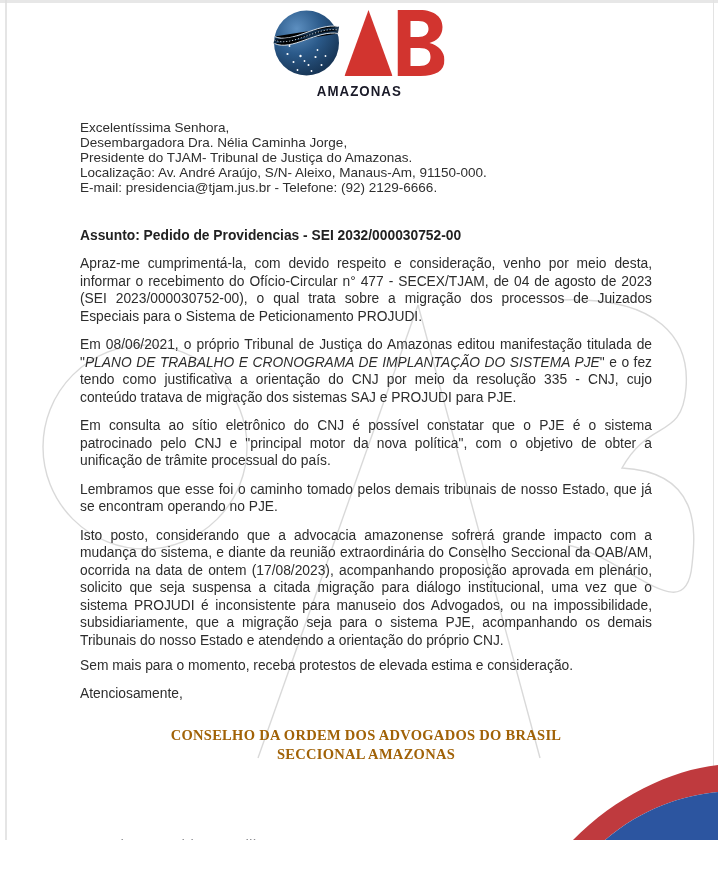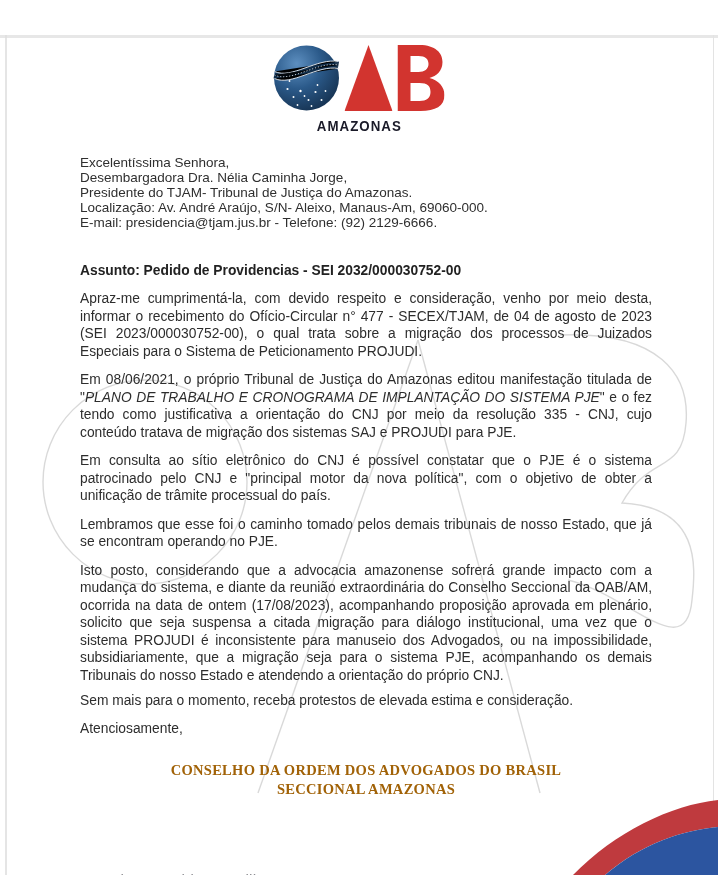--- a/index.html
+++ b/index.html
@@ -1,18 +1,18 @@
 <!DOCTYPE html>
 <html><head>
 <meta charset="utf-8">
 <style>
   html,body{margin:0;padding:0;background:#ffffff;}
   .page{
     position:relative;width:718px;height:840px;background:#ffffff;
-    overflow:hidden;font-family:"Liberation Sans",sans-serif;color:#2e2e2e;margin-top:35px;
+    overflow:hidden;font-family:"Liberation Sans",sans-serif;color:#2e2e2e;
   }
   
   .scan-top{position:absolute;top:0;left:0;right:0;height:3px;background:#e7e7e7;}
   .scan-left{position:absolute;top:0;bottom:0;left:5px;width:2px;background:#dedede;opacity:.8;}
   .scan-right{position:absolute;top:0;bottom:0;right:4px;width:1px;background:#e3e3e3;}
   
   .watermark{position:absolute;top:0;left:0;z-index:0;pointer-events:none;}
   
   .logo{position:absolute;top:10px;left:50%;transform:translateX(-50%);z-index:2;
         display:flex;flex-direction:column;align-items:center;}
@@ -97,21 +97,21 @@
       </svg>
     </div>
     <div class="logo-region">AMAZONAS</div>
   </header>
 
   <main class="letter">
     <div class="recipient">
       <div>Excelentíssima Senhora,</div>
       <div>Desembargadora Dra. Nélia Caminha Jorge,</div>
       <div>Presidente do TJAM- Tribunal de Justiça do Amazonas.</div>
-      <div>Localização: Av. André Araújo, S/N- Aleixo, Manaus-Am, 69060-000.</div>
+      <div>Localização: Av. André Araújo, S/N- Aleixo, Manaus-Am, 91150-000.</div>
       <div>E-mail: presidencia@tjam.jus.br - Telefone: (92) 2129-6666.</div>
     </div>
 
     <p class="subject">Assunto: Pedido de Providencias - SEI 2032/000030752-00</p>
 
     <p class="para">Apraz-me cumprimentá-la, com devido respeito e consideração, venho por meio desta, informar o recebimento do Ofício-Circular n° 477 - SECEX/TJAM, de 04 de agosto de 2023 (SEI 2023/000030752-00), o qual trata sobre a migração dos processos de Juizados Especiais para o Sistema de Peticionamento PROJUDI.</p>
 
     <p class="para"><span>Em 08/06/2021, o próprio Tribunal de Justiça do Amazonas editou manifestação titulada de "</span><em>PLANO DE TRABALHO E CRONOGRAMA DE IMPLANTAÇÃO DO SISTEMA PJE</em><span>" e o fez tendo como justificativa a orientação do CNJ por meio da resolução 335 - CNJ, cujo conteúdo tratava de migração dos sistemas SAJ e PROJUDI para PJE.</span></p>
 
     <p class="para">Em consulta ao sítio eletrônico do CNJ é possível constatar que o PJE é o sistema patrocinado pelo CNJ e "principal motor da nova política", com o objetivo de obter a unificação de trâmite processual do país.</p>

